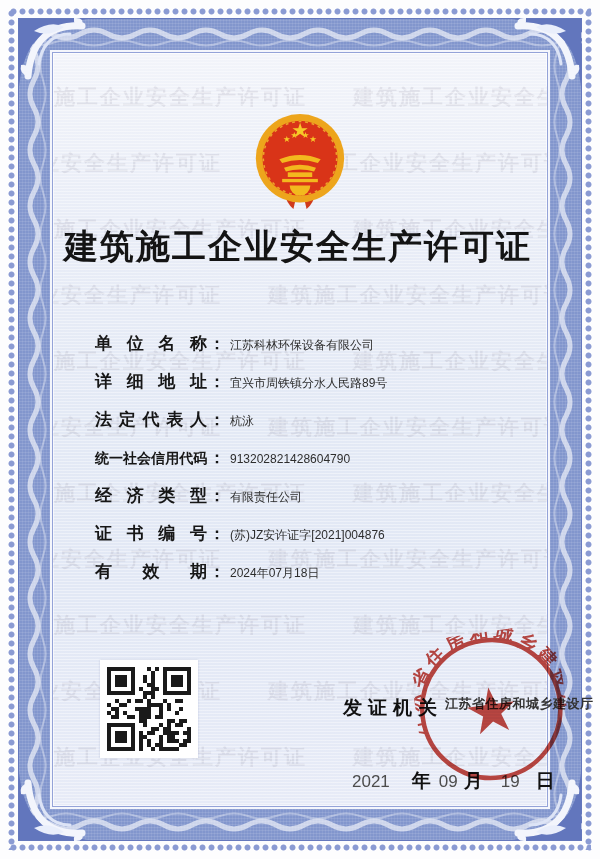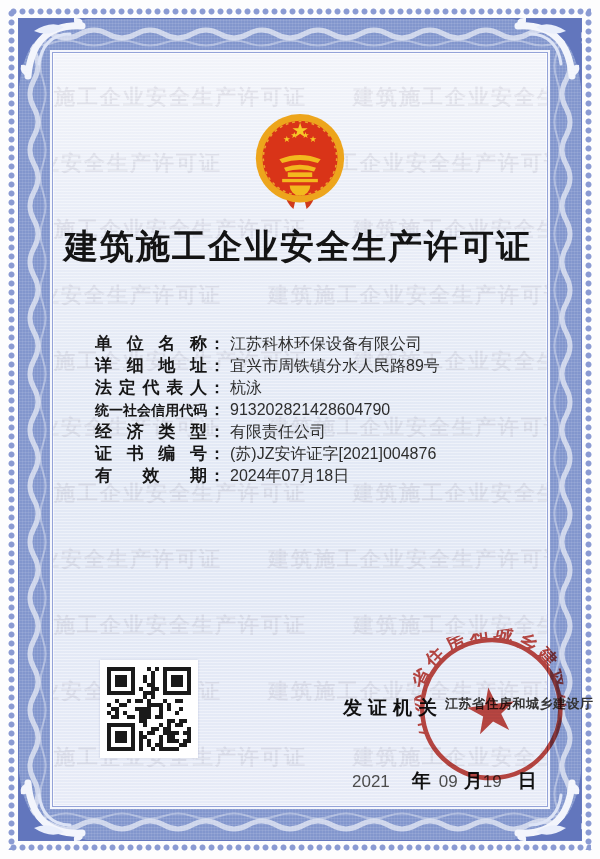--- a/index.html
+++ b/index.html
@@ -33,39 +33,39 @@
   .wm-row{position:absolute;white-space:nowrap;font-weight:700;font-size:21px;
     letter-spacing:2px;color:rgba(126,122,140,.15);}
   .deco{position:absolute;left:0;top:0;pointer-events:none;}
   
   .emblem{position:absolute;left:253px;top:111px;}
   
   .title{position:absolute;left:0;right:4px;top:224px;text-align:center;
     font-size:34px;font-weight:800;letter-spacing:2px;color:#141414;}
   
   .fields{position:absolute;left:95px;top:333px;width:432px;display:flex;
-    flex-direction:column;}
+    flex-direction:column;gap:16px;}
   .frow{display:flex;align-items:baseline;height:22px;}
   .flabel{display:inline-block;width:112px;font-size:17px;font-weight:700;color:#161616;
     text-align:justify;text-align-last:justify;text-justify:inter-character;line-height:22px;}
   .flabel.small{font-size:14px;font-weight:700;letter-spacing:-.2px;}
   .fcolon{font-size:16px;font-weight:700;color:#161616;margin:0 5px 0 2px;}
-  .fvalue{font-size:16px;color:#2d2d2d;}
+  .fvalue{font-size:12px;color:#2d2d2d;}
   
   .qr{position:absolute;left:100px;top:660px;width:98px;height:98px;background:#ffffff;
     padding:7px;box-shadow:0 0 2px rgba(120,130,170,.35);}
   
   .issuer{position:absolute;left:343px;top:695px;display:flex;align-items:flex-start;}
   .issuer-label{font-size:19px;font-weight:700;color:#111;letter-spacing:6px;}
   .issuer-value{font-size:13px;font-weight:600;color:#333;margin-left:2px;letter-spacing:.5px;}
   .dateline{position:absolute;left:352px;top:768px;display:flex;align-items:baseline;}
   .d-num{font-size:17px;color:#4c4c4c;}
   .d-unit{font-size:19px;font-weight:700;color:#111;}
   .m-y{margin-left:22px;}.m-mo{margin-left:8px;}.m-mu{margin-left:6px;}
-  .m-d{margin-left:0;}.m-du{margin-left:16px;}
+  .m-d{margin-left:18px;}.m-du{margin-left:16px;}
   
   .seal{position:absolute;left:416px;top:632px;transform:rotate(-8deg);
     mix-blend-mode:multiply;opacity:.93;}
 </style>
 </head>
 <body>
 
 <div class="cert">
 
   <div class="dots dots-top"></div>

